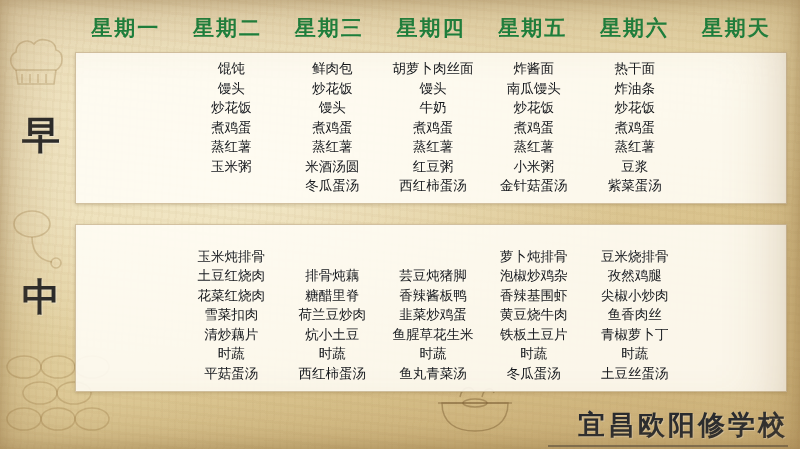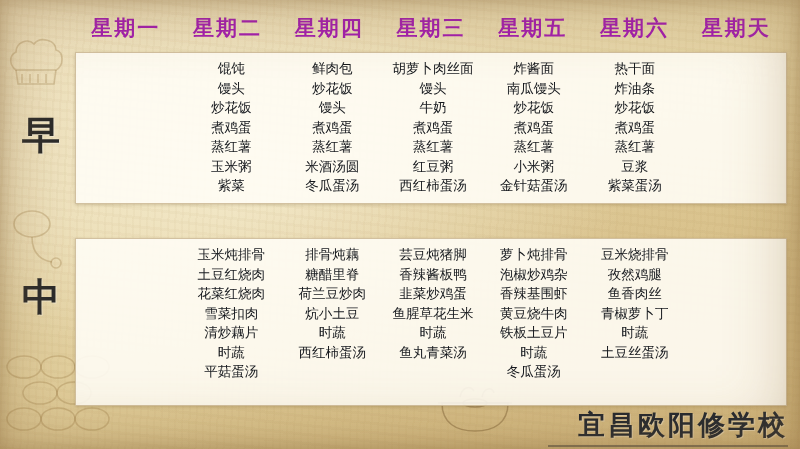--- a/index.html
+++ b/index.html
@@ -49,21 +49,21 @@
   #weekdays {
     position: absolute;
     left: 75px; top: 8px; width: 712px; height: 40px;
     display: flex;
   }
   .weekday {
     flex: 1 1 0;
     text-align: center;
     font-size: 21px;
     font-weight: bold;
-    color: #a21caf;
+    color: #15803d;
     letter-spacing: 2px;
     line-height: 40px;
     white-space: nowrap;
   }
 
   
   .rowlabel {
     position: absolute;
     left: 10px;
     width: 62px;
@@ -81,21 +81,21 @@
     position: absolute;
     left: 75px;
     width: 712px;
     background: rgba(255,253,245,0.90);
     border: 1px solid rgba(175,145,95,0.55);
     box-shadow: 0 1px 3px rgba(110,85,45,0.25);
     display: flex;
     padding: 6px 0 8px 4px;
   }
   #panel-breakfast { top: 52px; height: 152px; }
-  #panel-lunch { top: 238px; height: 168px; }
+  #panel-lunch { top: 224px; height: 168px; align-items: flex-end; }
 
   .col {
     flex: 1 1 0;
     text-align: center;
     font-size: 13.5px;
     line-height: 19.5px;
     color: #15181d;
     padding: 0 2px;
     white-space: nowrap;
   }
@@ -158,40 +158,39 @@
     <path d="M12 24 C12 44 26 52 45 52 C64 52 78 44 78 24 Z"></path>
     <path d="M8 24 L82 24"></path>
     <path d="M30 18 C32 8 40 6 44 12 M52 18 C54 8 62 8 64 14"></path>
     <ellipse cx="45" cy="24" rx="12" ry="4"></ellipse>
   </svg>
 </div>
 
 <div id="weekdays">
   <div class="weekday">星期一</div>
   <div class="weekday">星期二</div>
+  <div class="weekday">星期三</div>
   <div class="weekday">星期四</div>
-  <div class="weekday">星期三</div>
   <div class="weekday">星期五</div>
   <div class="weekday">星期六</div>
   <div class="weekday">星期天</div>
 </div>
 
 <div class="rowlabel" id="label-breakfast">早</div>
 <div class="rowlabel" id="label-lunch">中</div>
 
 <div class="panel" id="panel-breakfast">
   <div class="col"></div>
   <div class="col">
       <span class="dish">馄饨</span>
       <span class="dish">馒头</span>
       <span class="dish">炒花饭</span>
       <span class="dish">煮鸡蛋</span>
       <span class="dish">蒸红薯</span>
       <span class="dish">玉米粥</span>
-      <span class="dish">紫菜</span>
     </div>
   <div class="col">
       <span class="dish">鲜肉包</span>
       <span class="dish">炒花饭</span>
       <span class="dish">馒头</span>
       <span class="dish">煮鸡蛋</span>
       <span class="dish">蒸红薯</span>
       <span class="dish">米酒汤圆</span>
       <span class="dish">冬瓜蛋汤</span>
     </div>
@@ -257,20 +256,21 @@
       <span class="dish">泡椒炒鸡杂</span>
       <span class="dish">香辣基围虾</span>
       <span class="dish">黄豆烧牛肉</span>
       <span class="dish">铁板土豆片</span>
       <span class="dish">时蔬</span>
       <span class="dish">冬瓜蛋汤</span>
     </div>
   <div class="col">
       <span class="dish">豆米烧排骨</span>
       <span class="dish">孜然鸡腿</span>
+      <span class="dish">尖椒小炒肉</span>
       <span class="dish">鱼香肉丝</span>
       <span class="dish">青椒萝卜丁</span>
       <span class="dish">时蔬</span>
       <span class="dish">土豆丝蛋汤</span>
     </div>
   <div class="col"></div>
 </div>
 
 <div id="footer">
   <div id="school-name">宜昌欧阳修学校</div>

